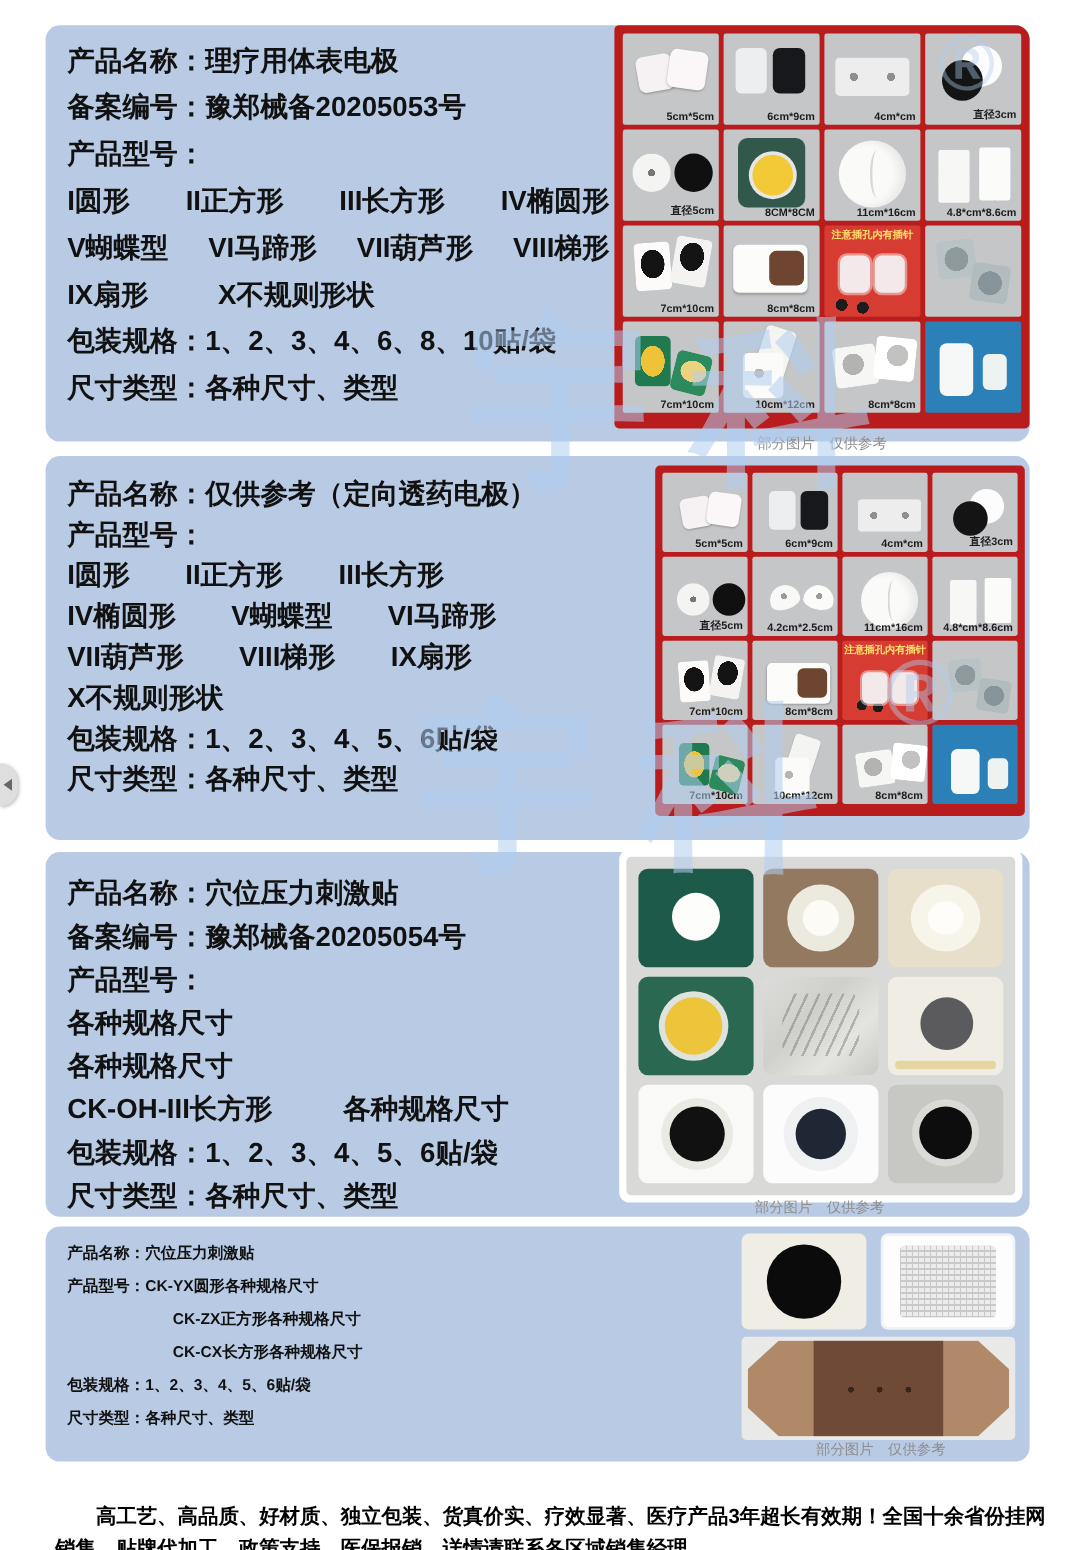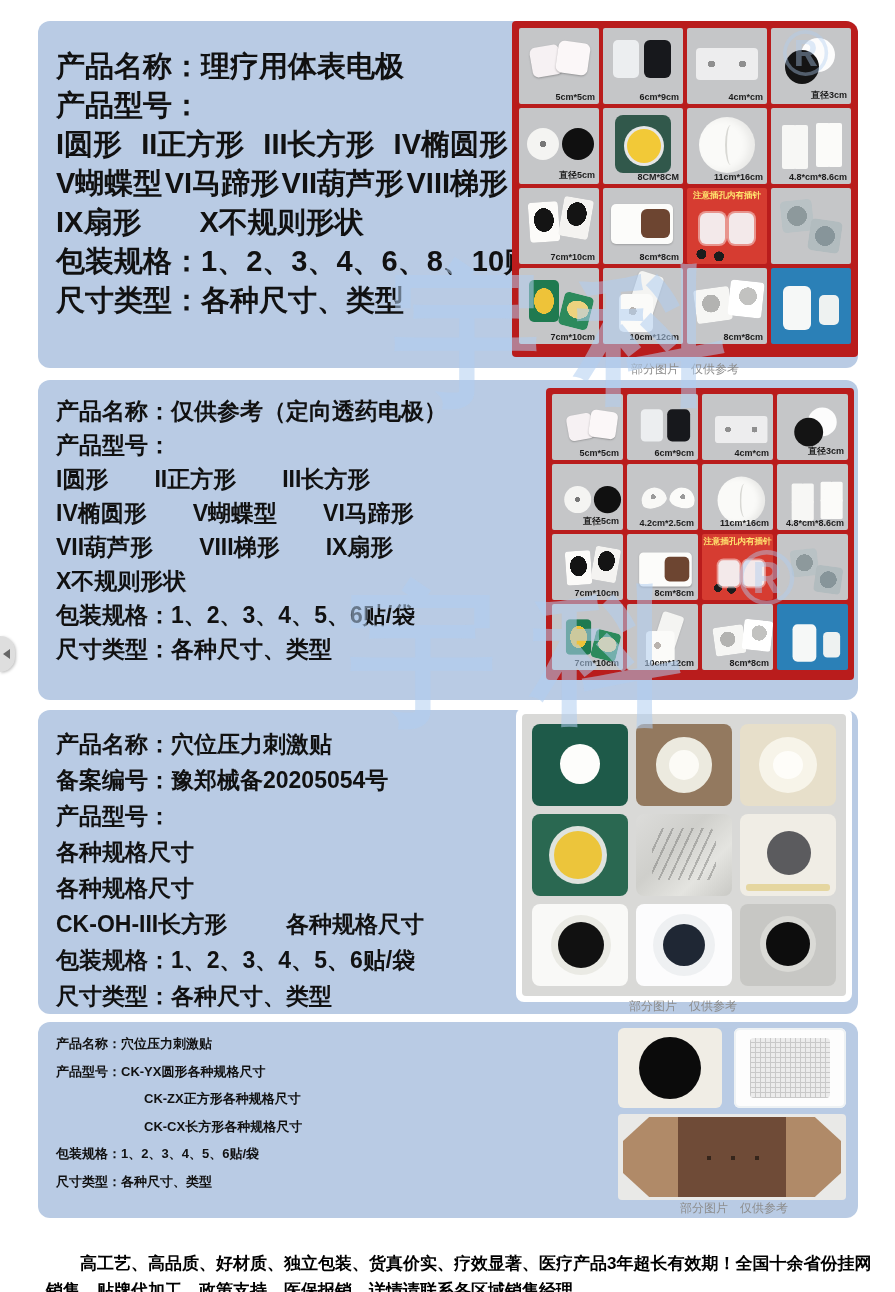--- a/index.html
+++ b/index.html
@@ -4,21 +4,21 @@
 <style>
   html,body{margin:0;padding:0;background:#fff;}
   body{width:895px;height:1292px;position:relative;overflow:hidden;
        font-family:"Liberation Sans","DejaVu Sans",sans-serif;font-weight:700;color:#111;}
   .card{position:absolute;left:38px;width:820px;background:#b9cbe4;border-radius:12px;z-index:1;}
   .s1{top:21px;height:347px}
   .s2{top:380px;height:320px}
   .s3{top:710px;height:304px}
   .s4{top:1022px;height:196px}
   .info{position:absolute;left:18px;top:0;}
-  .s1 .info{padding-top:26px;width:470px;font-size:29px;line-height:39px}
+  .s1 .info{padding-top:10px;width:470px;font-size:23px;line-height:39px}
   .s2 .info{padding-top:14px;width:500px;font-size:23px;line-height:34px}
   .s3 .info{padding-top:16px;width:465px;font-size:23px;line-height:36px}
   .s4 .info{padding-top:8px;width:575px;font-size:13px;line-height:27.5px}
   .ln{margin:0;white-space:nowrap}
   .mrow{display:flex;justify-content:space-between;width:452px;margin:0}
   .mrow.short{justify-content:flex-start;gap:58px}
   .mrow2{display:flex;gap:46px;margin:0}
   .pair{display:flex;margin:0}
   .s3 .pair .m{width:230px}
   .s4 .ind{padding-left:88px}
@@ -134,20 +134,21 @@
   </div>
 
 <div class="wm wm1">宇科</div>
 <div class="wm wm2">宇科</div>
 <div class="wm wm3">®</div>
 <div class="wm wm4">®</div>
 
 <section class="card s1">
   <div class="info">
     <p class="ln"><span>产品名称：</span><span>理疗用体表电极</span></p>
+    <p class="ln"><span>备案编号：</span><span>豫郑械备20205053号</span></p>
     <p class="ln"><span>产品型号：</span></p>
     <p class="mrow">
       <span>I圆形</span>
       <span>II正方形</span>
       <span>III长方形</span>
       <span>IV椭圆形</span>
     </p>
     <p class="mrow">
       <span>V蝴蝶型</span>
       <span>VI马蹄形</span>

